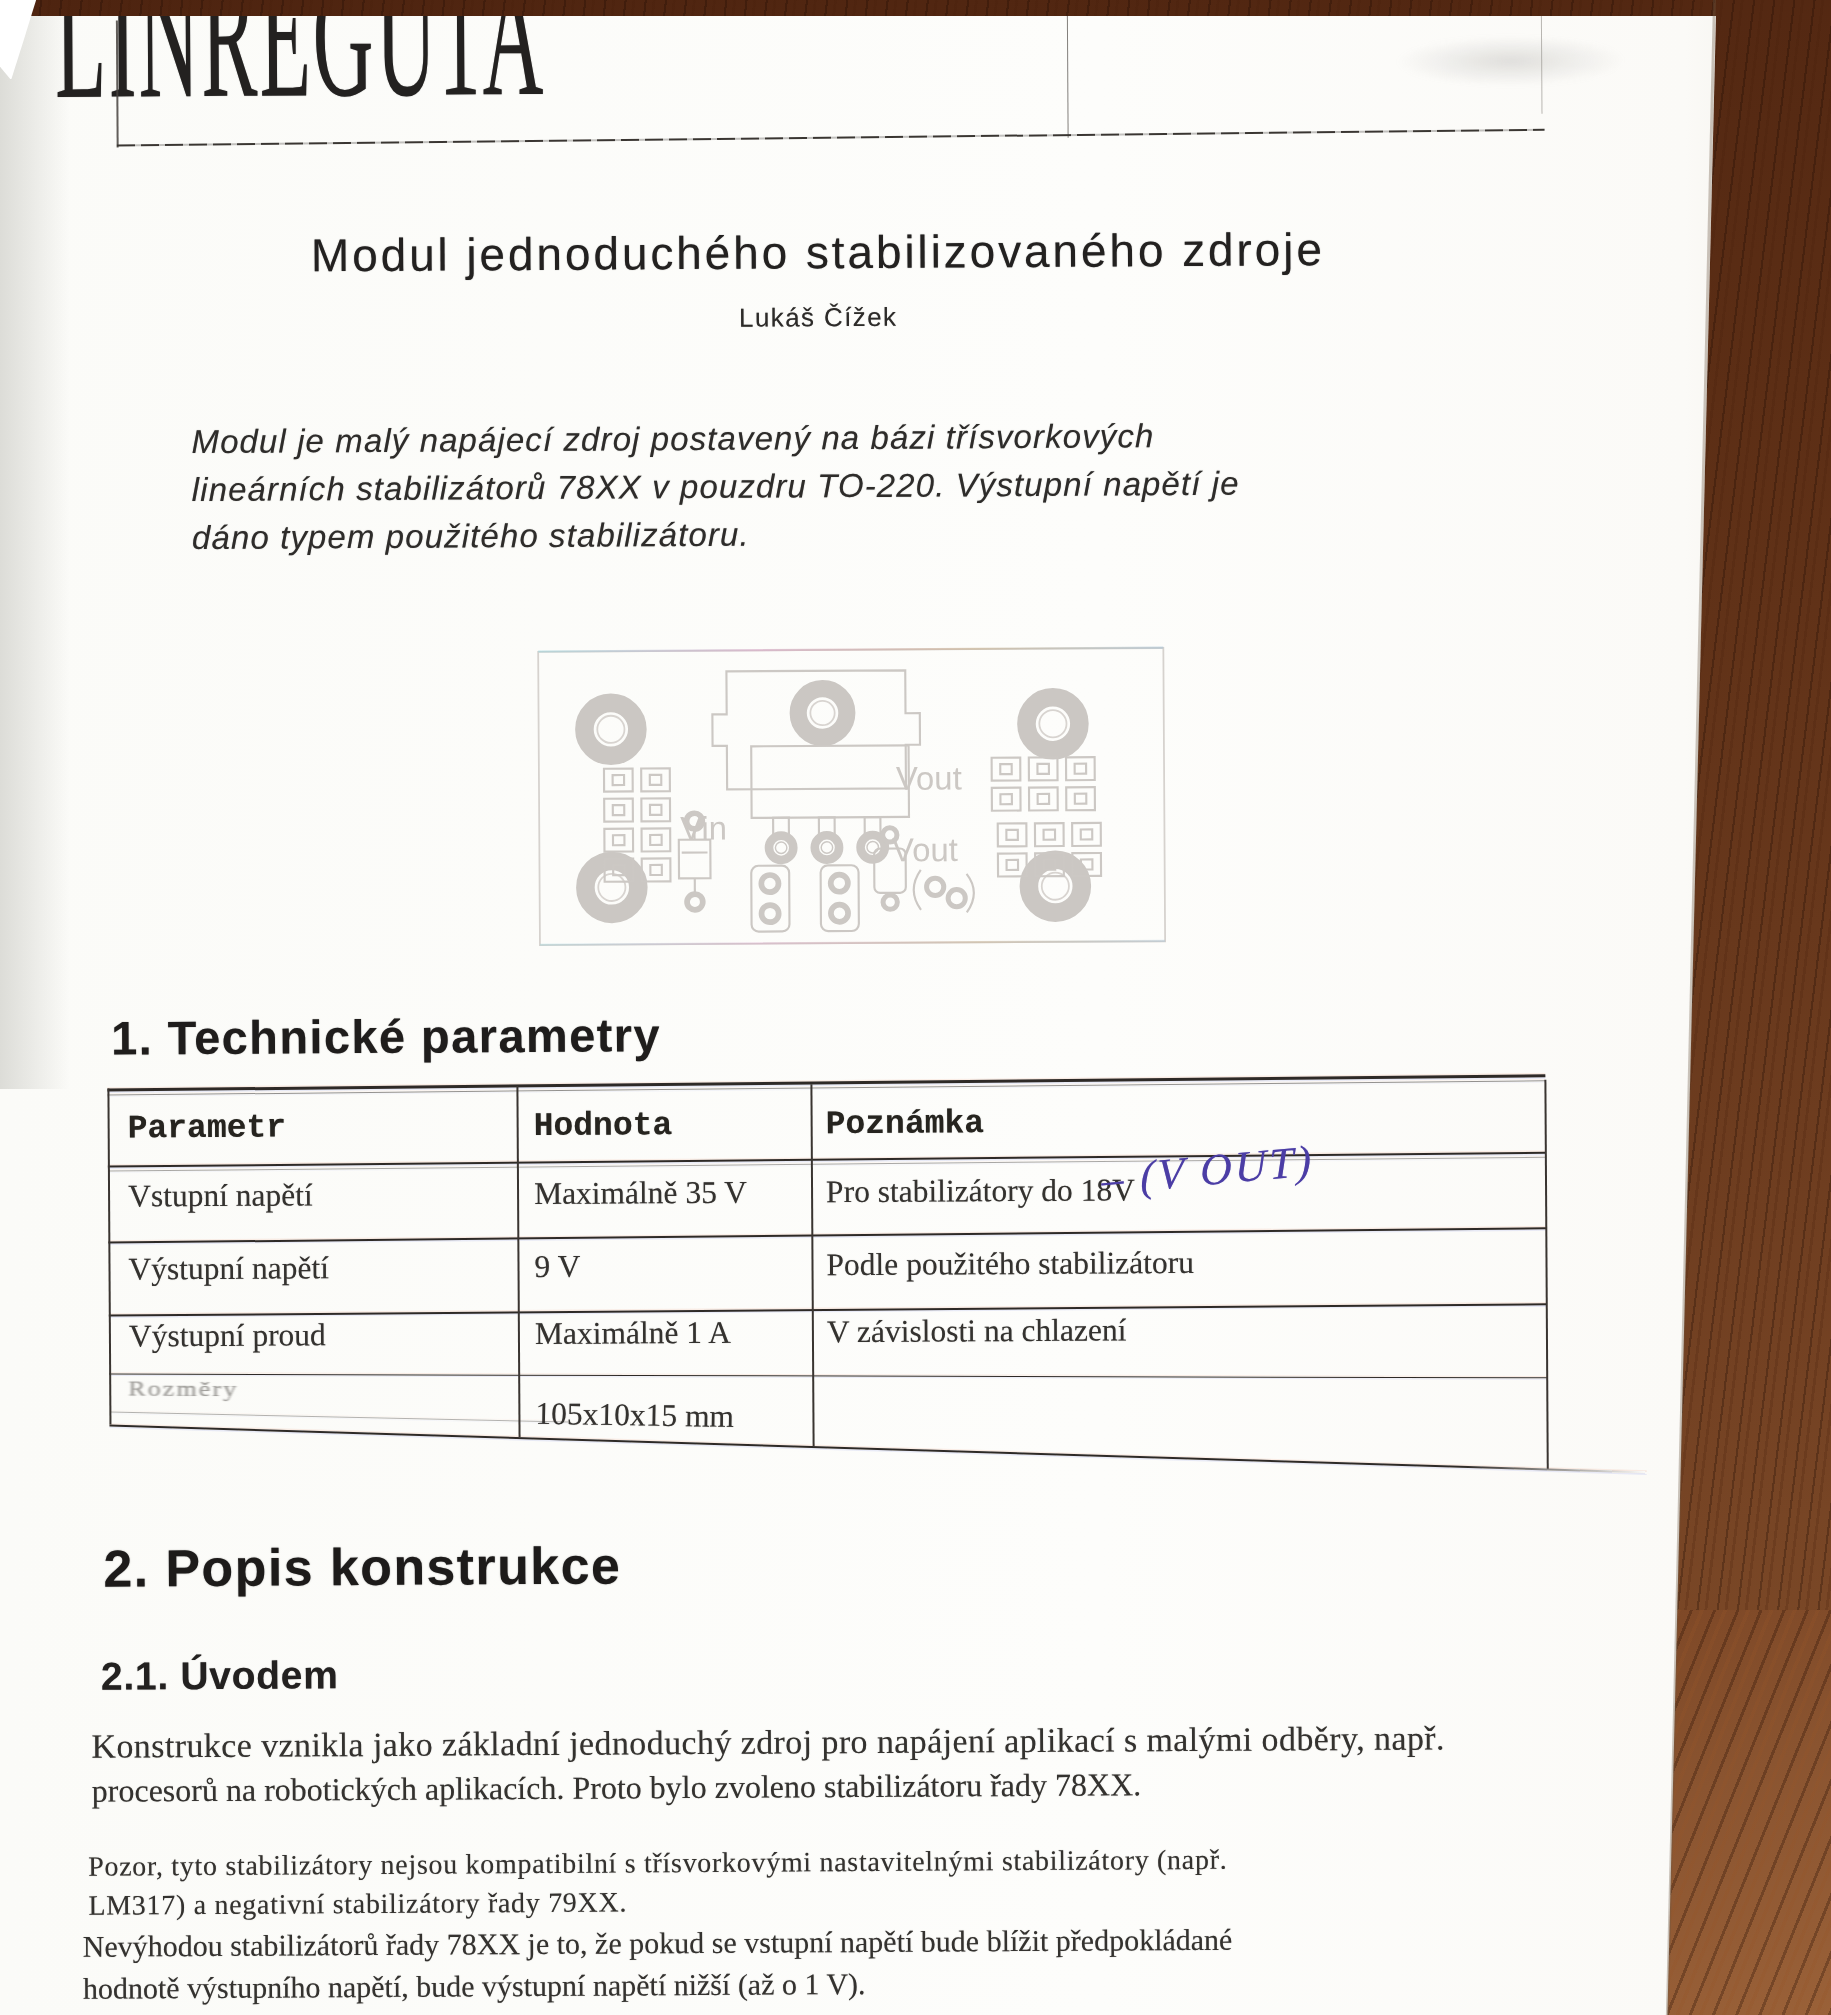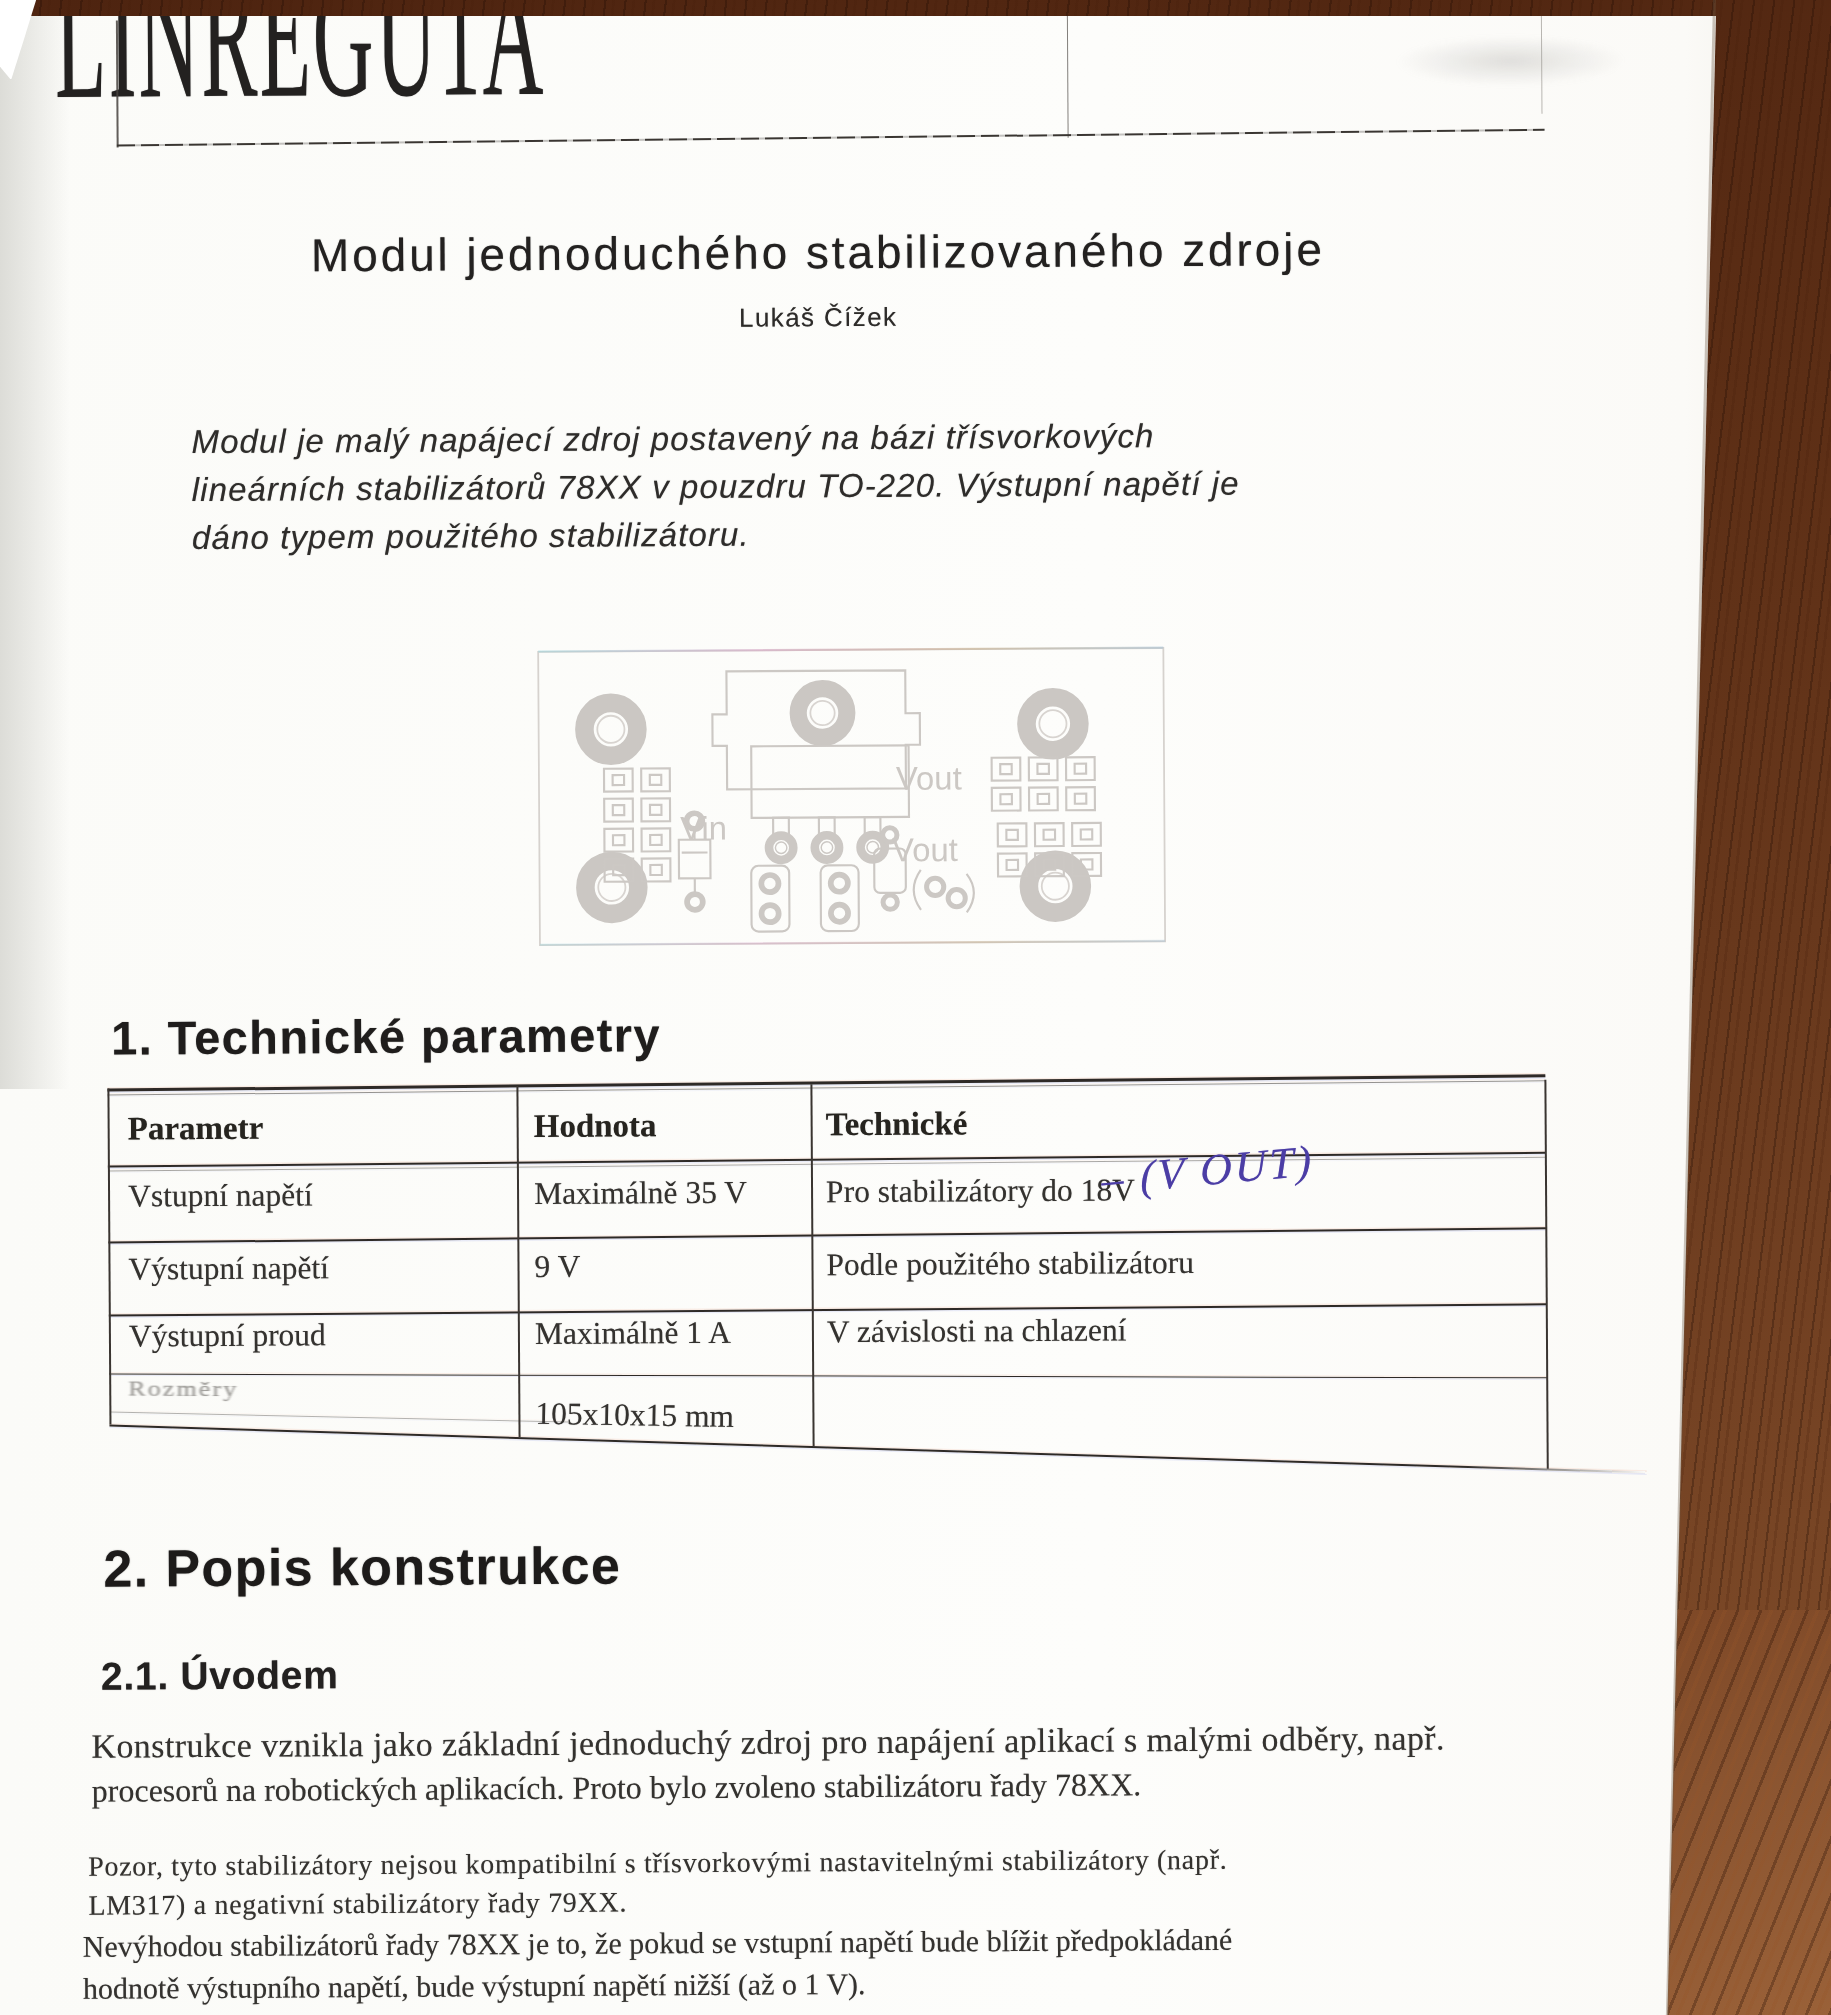--- a/index.html
+++ b/index.html
@@ -110,21 +110,21 @@
   .t-bot{left:0;width:1538px;top:336px;height:2.1px;transform:rotate(2.1deg);transform-origin:left center;
          background:linear-gradient(90deg,#2e2a27 0 88%,rgba(46,42,39,0) 100%) !important;}
   .t-crease{left:1.4px;width:458px;top:323px;height:1.4px;opacity:.35;transform:rotate(1.6deg);transform-origin:left center;}
   .t-left{left:0;top:0;height:336px;}
   .t-c1{left:409px;top:0;height:351px;width:1.4px;}
   .t-c2{left:703px;top:0;height:362px;width:1.4px;}
   .t-right{left:1437px;top:0;height:389px;width:1.4px;}
   .cell{position:absolute;font-size:31.5px;white-space:nowrap;}
   .cell.hd{font-weight:bold;font-size:33px;color:#26241f;}
   .c-col1{left:20px;} .c-col2{left:426px;} .c-col3{left:718px;}
-  .r-hd{top:21.5px;} .r-1{top:90px;} .r-2{top:163px;} .r-3{top:230px;}
+  .r-hd{top:21.5px;font-family:Liberation Mono, monospace;} .r-1{top:90px;} .r-2{top:163px;} .r-3{top:230px;}
   .cell-rozmery{left:18.6px;top:286px;font-size:26px;color:#8f8d89;letter-spacing:2.1px;
     filter:blur(0.8px);opacity:.85;transform:scaleY(.82) rotate(.8deg);}
   .cell-rozmer-val{left:426px;top:312px;transform:rotate(1.3deg);}
   .handwritten{
     position:absolute;left:993px;top:63px;white-space:nowrap;
     font-family:"Liberation Serif",serif;font-style:italic;font-size:44px;
     color:#4b3da5;transform:rotate(-5deg) skewX(-4deg);letter-spacing:2.9px;
     text-shadow:0 0 0.7px rgba(75,61,165,.6);
   }
 </style>
@@ -296,21 +296,21 @@
       <div class="hline t-r3"></div>
       <div class="hline t-crease"></div>
       <div class="hline t-bot"></div>
       <div class="vline t-left"></div>
       <div class="vline t-c1"></div>
       <div class="vline t-c2"></div>
       <div class="vline t-right"></div>
 
       <div class="cell ser hd c-col1 r-hd">Parametr</div>
       <div class="cell ser hd c-col2 r-hd">Hodnota</div>
-      <div class="cell ser hd c-col3 r-hd">Technické</div>
+      <div class="cell ser hd c-col3 r-hd">Poznámka</div>
 
       <div class="cell ser c-col1 r-1">Vstupní napětí</div>
       <div class="cell ser c-col2 r-1">Maximálně 35 V</div>
       <div class="cell ser c-col3 r-1">Pro stabilizátory do 18V</div>
       <div class="handwritten">– (V OUT)</div>
 
       <div class="cell ser c-col1 r-2">Výstupní napětí</div>
       <div class="cell ser c-col2 r-2">9 V</div>
       <div class="cell ser c-col3 r-2">Podle použitého stabilizátoru</div>
 

